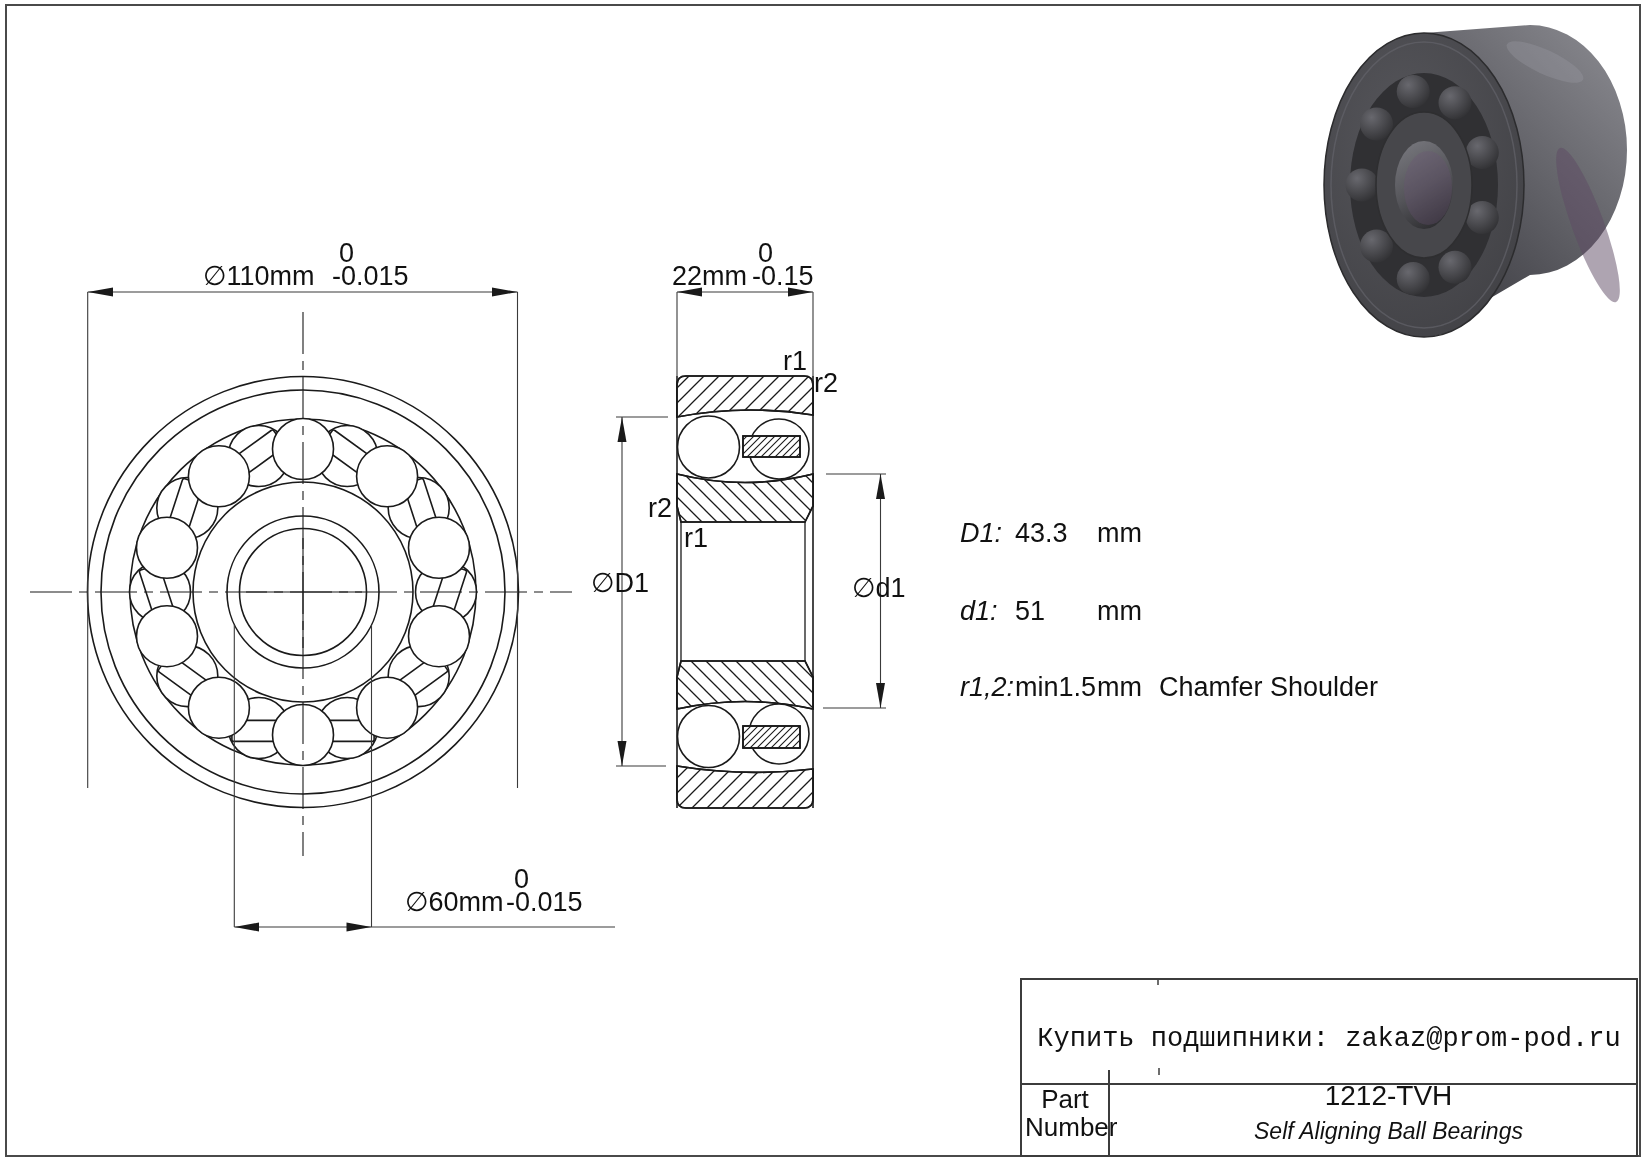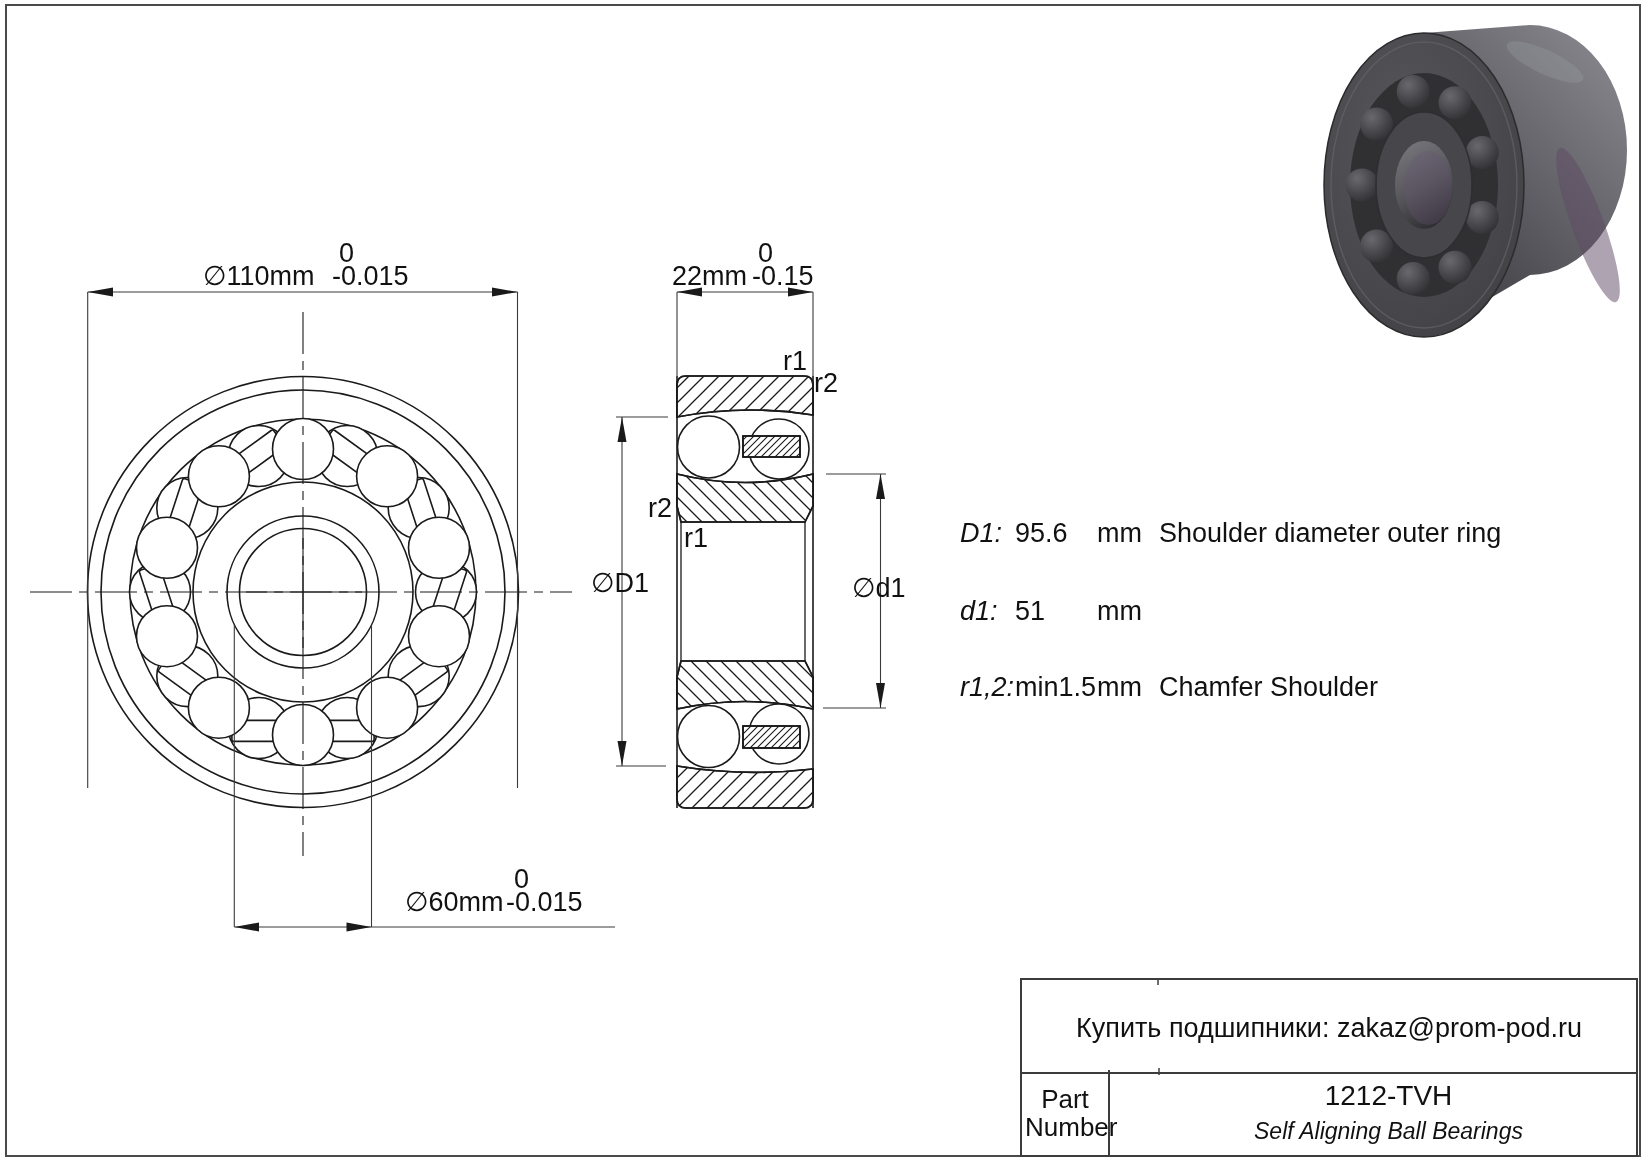--- a/index.html
+++ b/index.html
@@ -5,21 +5,21 @@
   html,body{margin:0;padding:0;background:#fff;}
   body{width:1646px;height:1165px;position:relative;font-family:"Liberation Sans",sans-serif;color:#111;overflow:hidden;}
   #drawing{position:absolute;left:0;top:0;}
   svg text{font-family:"Liberation Sans","DejaVu Sans",sans-serif;fill:#111;}
   .specs{position:absolute;left:960px;top:0;}
   .spec-row{position:absolute;left:0;display:flex;font-size:27px;line-height:30px;white-space:nowrap;}
   .spec-label{min-width:55px;font-style:italic;}
   .spec-value{min-width:82px;}
   .spec-unit{min-width:62px;}
   .titleblock{position:absolute;left:1020px;top:978px;width:618px;height:179px;border:2px solid #3c3c3c;box-sizing:border-box;}
-  .tb-top{position:absolute;left:0;top:4px;width:100%;height:90px;border-bottom:2px solid #3c3c3c;box-sizing:border-box;display:flex;align-items:center;justify-content:center;font-size:27px;}
+  .tb-top{position:absolute;left:0;top:15px;width:100%;height:90px;border-bottom:2px solid #3c3c3c;box-sizing:border-box;display:flex;align-items:center;justify-content:center;font-size:27px;font-family:Liberation Mono, monospace;}
   .tb-bottom{position:absolute;left:0;top:90px;width:100%;height:85px;display:flex;}
   .tb-partcell{width:88px;border-right:2px solid #3c3c3c;box-sizing:border-box;display:flex;align-items:center;justify-content:center;text-align:center;font-size:26px;line-height:28px;}
   .tb-numcell{flex:1;display:flex;flex-direction:column;align-items:center;justify-content:center;gap:6px;margin-left:31px;}
   .tb-partnum{font-size:28px;}
   .tb-parttype{font-size:23px;font-style:italic;}
 </style>
 </head>
 <body>
 
 <svg id="drawing" width="1646" height="1165" viewBox="0 0 1646 1165">
@@ -237,23 +237,22 @@
 
   <g stroke="#3c3c3c" stroke-width="1.5">
     <line x1="1158" y1="978" x2="1158" y2="985"></line>
     <line x1="1159" y1="1068" x2="1159" y2="1075"></line>
   </g>
 </svg>
 
 <div class="specs">
   <div class="spec-row" style="top:518px">
     <span class="spec-label">D1:</span>
-    <span class="spec-value">95.6</span>
+    <span class="spec-value">43.3</span>
     <span class="spec-unit">mm</span>
-    <span class="spec-desc">Shoulder diameter outer ring</span>
   </div>
   <div class="spec-row" style="top:596px">
     <span class="spec-label">d1:</span>
     <span class="spec-value">51</span>
     <span class="spec-unit">mm</span>
   </div>
   <div class="spec-row" style="top:672px">
     <span class="spec-label">r1,2:</span>
     <span class="spec-value">min1.5</span>
     <span class="spec-unit">mm</span>

